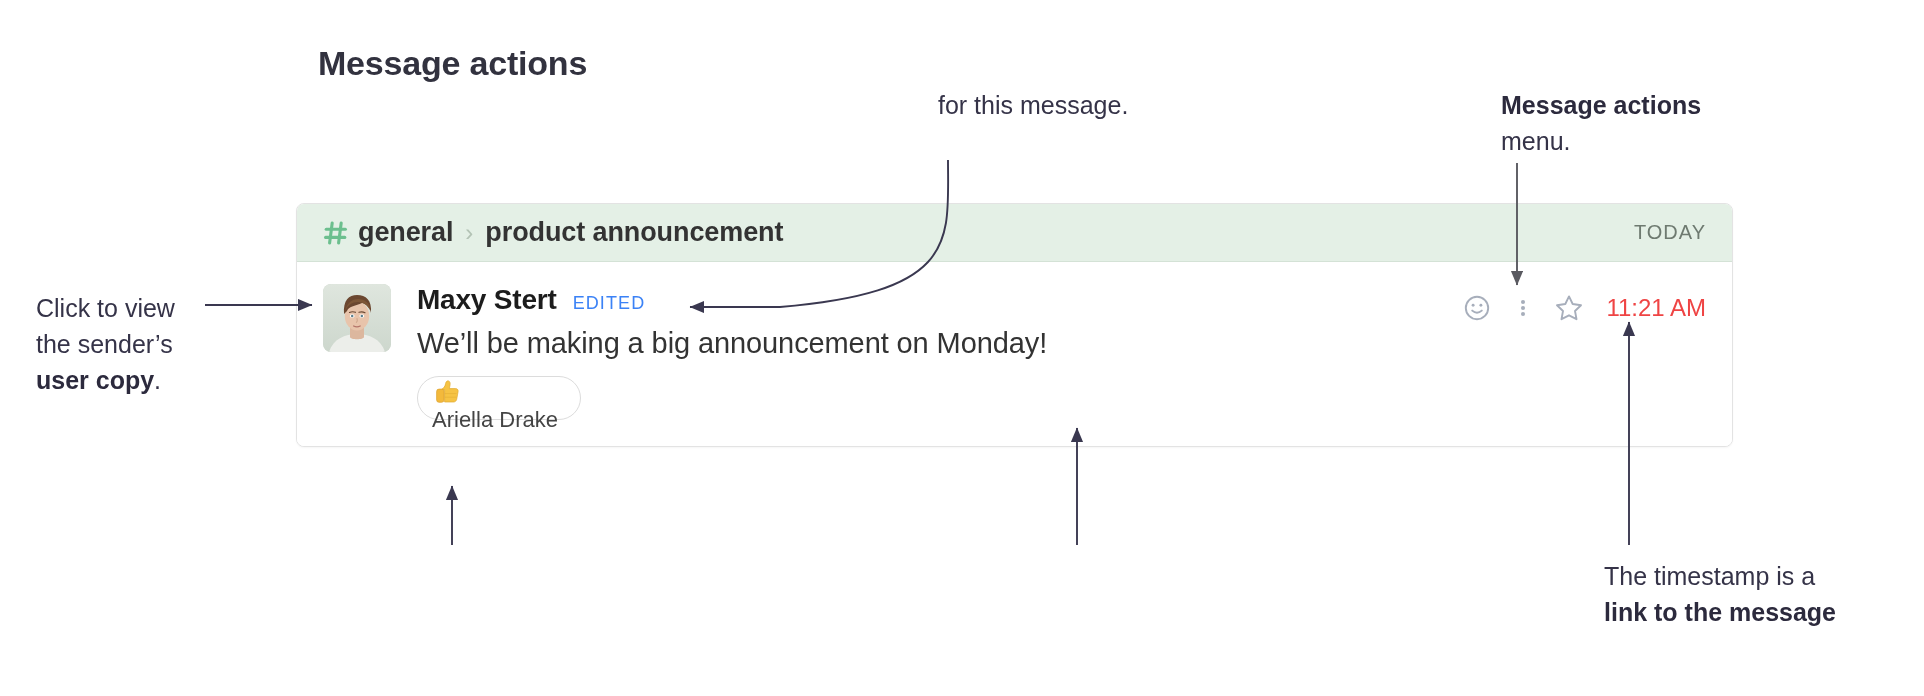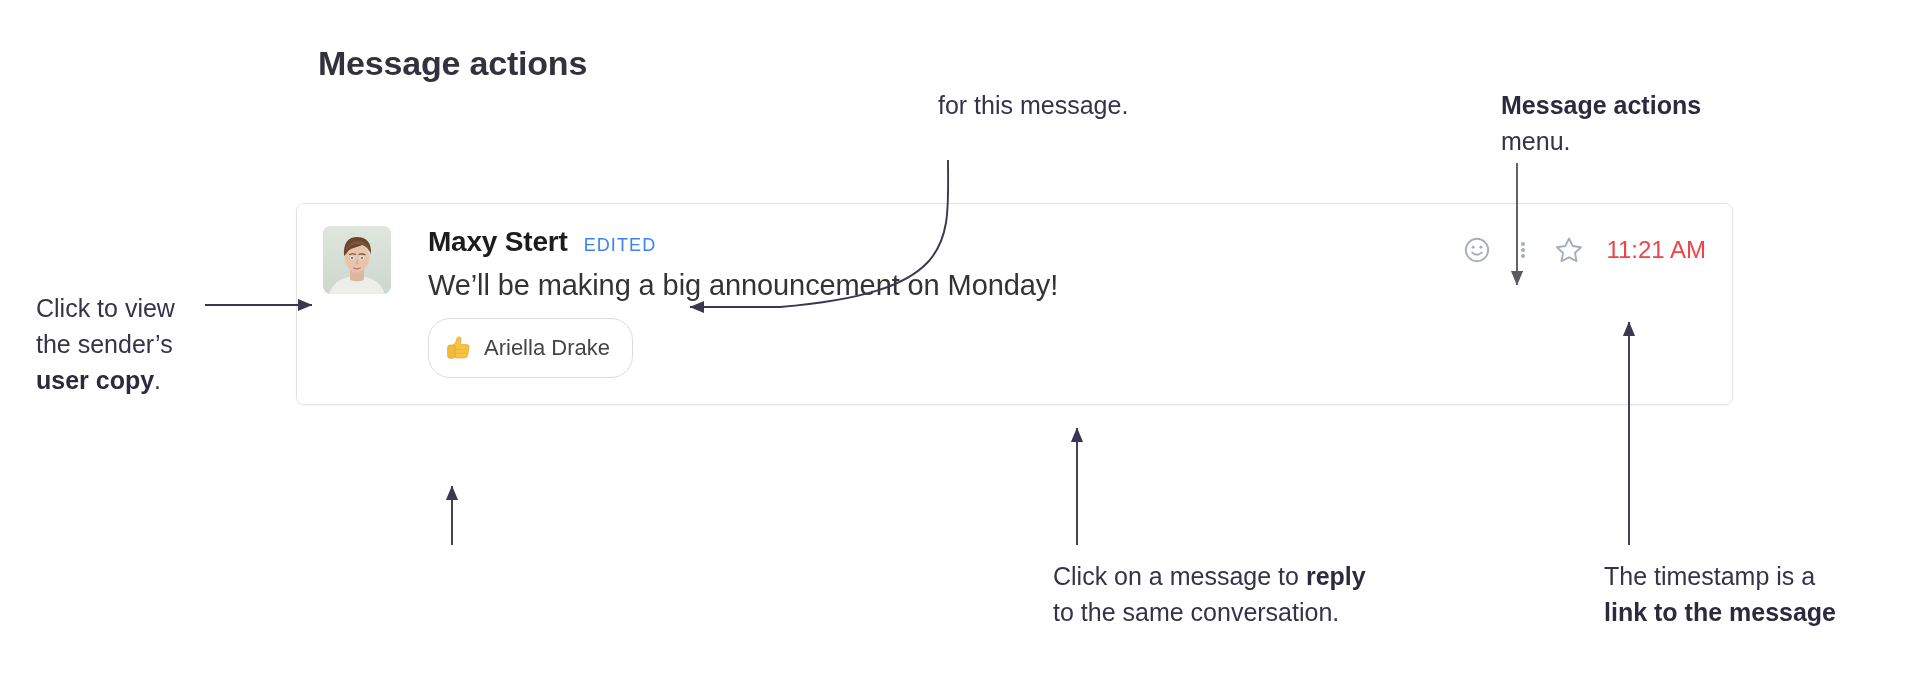--- a/index.html
+++ b/index.html
@@ -116,21 +116,21 @@
   .avatar {
     width: 68px; height: 68px;
     border-radius: 8px;
     flex: 0 0 auto;
     overflow: hidden;
     background: #cfd8cd;
   }
   .avatar svg { display: block; width: 68px; height: 68px; }
 
   .msg-body {
-    margin-left: 37px;
+    margin-left: 26px;
     flex: 1 1 auto;
     min-width: 0;
   }
   .msg-head {
     display: flex;
     align-items: baseline;
     height: 34px;
   }
   .sender-name {
     font-size: 28px;
@@ -150,26 +150,27 @@
     font-size: 29px;
     color: #333333;
     letter-spacing: -0.1px;
     white-space: nowrap;
   }
 
   
   .reactions { margin-top: 16px; }
   .reaction-pill {
     display: inline-flex;
-    align-items: center;
-    height: 60px;
+    align-items: flex-start;
+    height: 44px;
     padding: 0 22px 0 14px;
     border: 1px solid #dcdcdc;
     border-radius: 22px;
     background: #ffffff;
+    flex-direction: column;
   }
   .reaction-emoji {
     font-size: 26px;
     line-height: 1;
     margin-right: 11px;
   }
   .reaction-emoji svg { display:block; width: 30px; height: 30px; }
   .reaction-names {
     font-size: 22px;
     color: #444444;
@@ -214,32 +215,44 @@
     <span class="line">menu.</span>
   </div>
 
   <div class="annot annot-user-card">
     <span class="line">Click to view</span>
     <span class="line">the sender’s</span>
     <span class="line"><b>user copy</b><span>.</span></span>
   </div>
 
 
-  <div class="annot annot-reply">
-    <span class="line"><span>Click on a message to </span><b>reply</b></span>
-    <span class="line">to the same conversation.</span>
-  </div>
 
   <div class="annot annot-timestamp">
     <span class="line">The timestamp is a</span>
     <span class="line"><b>link to the message</b></span>
   </div>
 
   <div class="chat-card">
 
+    <div class="recipient-bar">
+      <span class="hash-icon">
+        <svg viewBox="0 0 26 26" width="26" height="26" aria-hidden="true">
+          <g stroke="#6cbf8e" stroke-width="3.1" stroke-linecap="round">
+            <line x1="9.2" y1="3" x2="6.6" y2="23"></line>
+            <line x1="18.2" y1="3" x2="15.6" y2="23"></line>
+            <line x1="3.2" y1="9.2" x2="22.4" y2="9.2"></line>
+            <line x1="2.6" y1="17.4" x2="21.8" y2="17.4"></line>
+          </g>
+        </svg>
+      </span>
+      <span class="stream-name">general</span>
+      <span class="crumb-sep">›</span>
+      <span class="topic-name">product announcement</span>
+      <span class="today-label">TODAY</span>
+    </div>
 
     <div class="message-row">
 
       <div class="avatar">
         <svg viewBox="0 0 68 68" width="68" height="68" aria-hidden="true">
           <defs>
             <clipPath id="avclip">
                 <rect x="0" y="0" width="68" height="68" rx="8"></rect>
               </clipPath>
             <linearGradient id="bgg" x1="0" y1="0" x2="0" y2="1">

